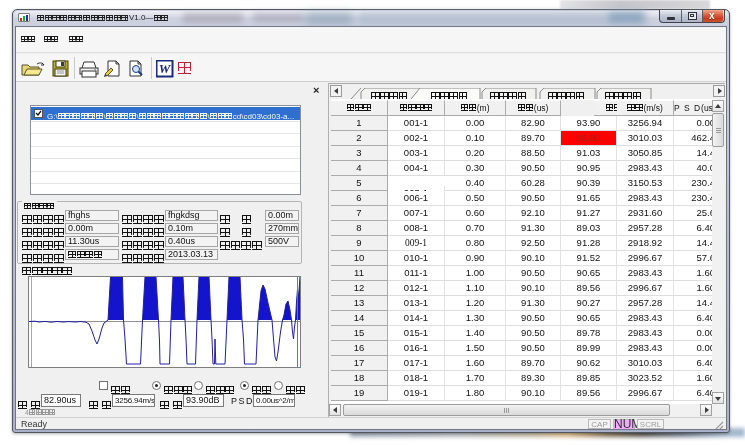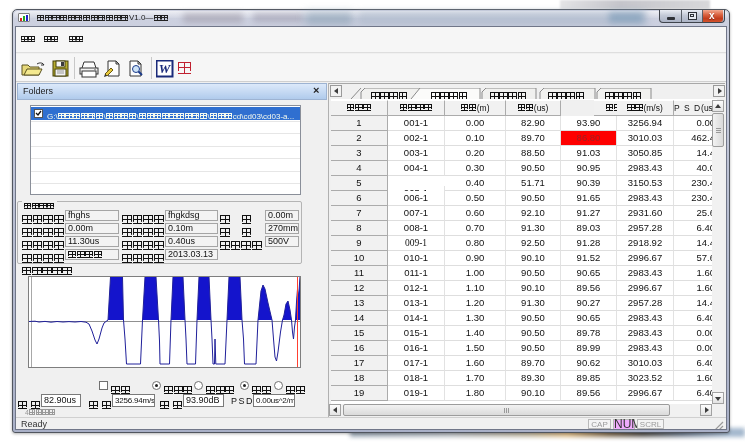--- a/index.html
+++ b/index.html
@@ -89,21 +89,20 @@
 <path d="M3 1 L11 1 L14 4 L14 16 L3 16 Z" fill="#fdfdfd" stroke="#333"></path>
 <path d="M11 1 L11 4 L14 4 Z" fill="#ddd" stroke="#333"></path>
 <circle cx="9" cy="9" r="3.5" fill="#cfe4f7" stroke="#1a3a8a"></circle>
 <line x1="11.5" y1="11.5" x2="15" y2="15" stroke="#1a3a8a" stroke-width="2"></line>
         </svg></div>
 <div class="ab" style="left:140px;top:33px;width:18px;height:18px"><svg width="18" height="18">
 <rect x="0.5" y="0.5" width="16" height="16" fill="#fff" stroke="#1a2a7a" stroke-width="2"></rect>
 <text x="8.5" y="13" font-family="Liberation Serif" font-size="13" font-weight="bold" fill="#1a2a7a" text-anchor="middle" font-style="italic">W</text>
         </svg></div>
 <div class="ab" style="left:162px;top:33px;font-size:14px;color:#c02030"><span class="zh"><i></i></span></div>
-<div class="ab" style="left:1px;top:56px;width:310px;height:17px;background:linear-gradient(#dce9fa,#b0cbec);border:1px solid #9db3d2;font-size:9px;color:#1c1c1c;line-height:15px;padding-left:5px">Folders</div>
 <div class="ab" style="left:297px;top:57px;font-size:11px;color:#222;line-height:12px;font-weight:bold">×</div>
 <div class="ab" style="left:14px;top:78px;width:271px;height:90px;background:#fff;border:1px solid #8a8f99"></div>
 <div class="ab" style="left:15px;top:94px;width:269px;height:1px;background:#e6e6e6"></div>
 <div class="ab" style="left:15px;top:106px;width:269px;height:1px;background:#e6e6e6"></div>
 <div class="ab" style="left:15px;top:119px;width:269px;height:1px;background:#e6e6e6"></div>
 <div class="ab" style="left:15px;top:131px;width:269px;height:1px;background:#e6e6e6"></div>
 <div class="ab" style="left:15px;top:144px;width:269px;height:1px;background:#e6e6e6"></div>
 <div class="ab" style="left:15px;top:156px;width:269px;height:1px;background:#e6e6e6"></div>
 <div class="ab" style="left:15px;top:80px;width:269px;height:13px;background:#2f6fd0"></div>
 <div class="ab" style="left:18px;top:82px;width:9px;height:9px;background:#fff;border:1px solid #555">
@@ -263,21 +262,21 @@
 <div class="ncell" style="left:315px;top:134px;width:57px;height:15px;line-height:14px;">4</div>
 <div class="dcell" style="left:372px;top:134px;width:57px;height:15px;line-height:14px;">004-1</div>
 <div class="dcell" style="left:429px;top:134px;width:61px;height:15px;line-height:14px;">0.30</div>
 <div class="dcell" style="left:490px;top:134px;width:55px;height:15px;line-height:14px;">90.50</div>
 <div class="dcell" style="left:545px;top:134px;width:56px;height:15px;line-height:14px;">90.95</div>
 <div class="dcell" style="left:601px;top:134px;width:57px;height:15px;line-height:14px;">2983.43</div>
 <div class="dcell" style="left:658px;top:134px;width:43px;height:15px;line-height:14px;text-align:right;padding-right:1px;">40.0</div>
 <div class="ncell" style="left:315px;top:149px;width:57px;height:15px;line-height:14px;">5</div>
 <div class="dcell" style="left:372px;top:159px;width:57px;height:15px;line-height:14px;">005-1</div>
 <div class="dcell" style="left:429px;top:149px;width:61px;height:15px;line-height:14px;">0.40</div>
-<div class="dcell" style="left:490px;top:149px;width:55px;height:15px;line-height:14px;">51.71</div>
+<div class="dcell" style="left:490px;top:149px;width:55px;height:15px;line-height:14px;">60.28</div>
 <div class="dcell" style="left:545px;top:149px;width:56px;height:15px;line-height:14px;">90.39</div>
 <div class="dcell" style="left:601px;top:149px;width:57px;height:15px;line-height:14px;">3150.53</div>
 <div class="dcell" style="left:658px;top:149px;width:43px;height:15px;line-height:14px;text-align:right;padding-right:1px;">230.4</div>
 <div class="ncell" style="left:315px;top:164px;width:57px;height:15px;line-height:14px;">6</div>
 <div class="dcell" style="left:372px;top:164px;width:57px;height:15px;line-height:14px;">006-1</div>
 <div class="dcell" style="left:429px;top:164px;width:61px;height:15px;line-height:14px;">0.50</div>
 <div class="dcell" style="left:490px;top:164px;width:55px;height:15px;line-height:14px;">90.50</div>
 <div class="dcell" style="left:545px;top:164px;width:56px;height:15px;line-height:14px;">91.65</div>
 <div class="dcell" style="left:601px;top:164px;width:57px;height:15px;line-height:14px;">2983.43</div>
 <div class="dcell" style="left:658px;top:164px;width:43px;height:15px;line-height:14px;text-align:right;padding-right:1px;">230.4</div>

